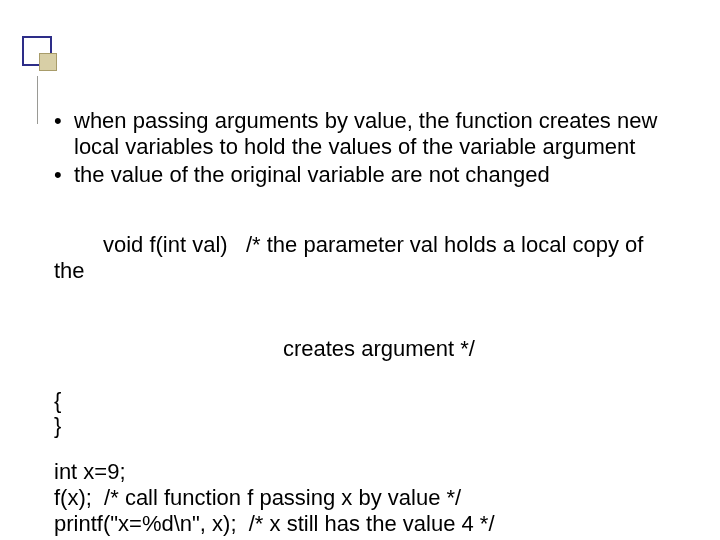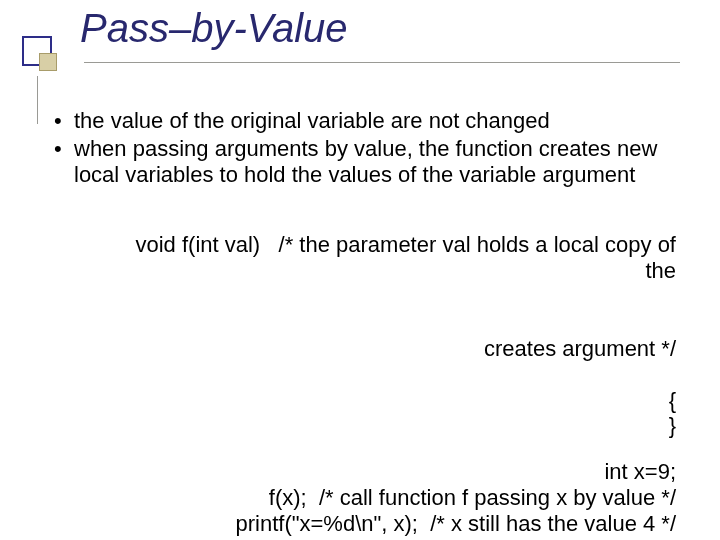--- a/index.html
+++ b/index.html
@@ -100,21 +100,20 @@
     left: 0;
     top: 0;
   }
   .code {
     margin-top: 14px;
     font-size: 22px;
     line-height: 1.18;
   }
   .code .line {
     white-space: pre-wrap;
-    text-align: right;
   }
   .indent1 { padding-left: 20px; }
   .sig-comment-wrap {
     display: block;
   }
   .sig-comment-cont {
     padding-left: 180px;
   }
   .block2 { margin-top: 20px; }
 </style>
@@ -122,30 +121,26 @@
 <body>
 
 <div class="slide">
 
   <div class="corner">
     <div class="big"></div>
     <div class="small"></div>
   </div>
   <div class="vline"></div>
 
-  <div class="title-wrap">
-    <div class="title">Pass–by-Value</div>
-    <div class="title-underline"></div>
-  </div>
 
   <div class="body">
 
     <ul class="bullets">
+      <li><span>when passing arguments by value, the function creates new local variables to hold the values of the variable argument</span></li>
       <li><span>the value of the original variable are not changed</span></li>
-      <li><span>when passing arguments by value, the function creates new local variables to hold the values of the variable argument</span></li>
     </ul>
 
     <div class="code">
       <div class="line sig-comment-wrap">
         <span>void f(int val)</span><span>&nbsp;&nbsp;&nbsp;</span><span>/* the parameter val holds a local copy of the</span>
       </div>
       <div class="line sig-comment-cont">
         <span>creates argument */</span>
       </div>
       <div class="line">{</div>

